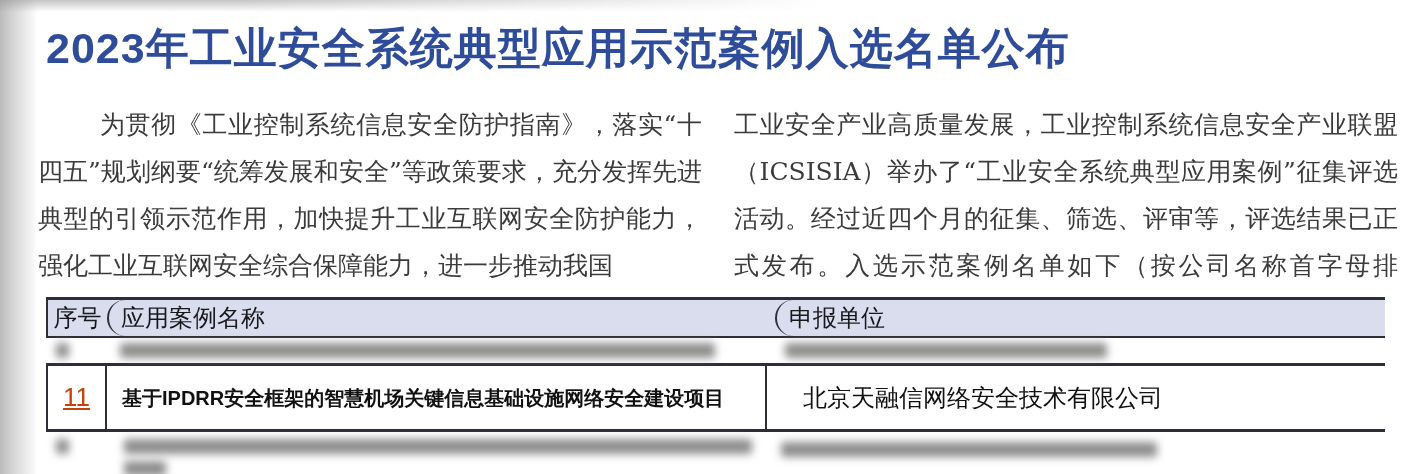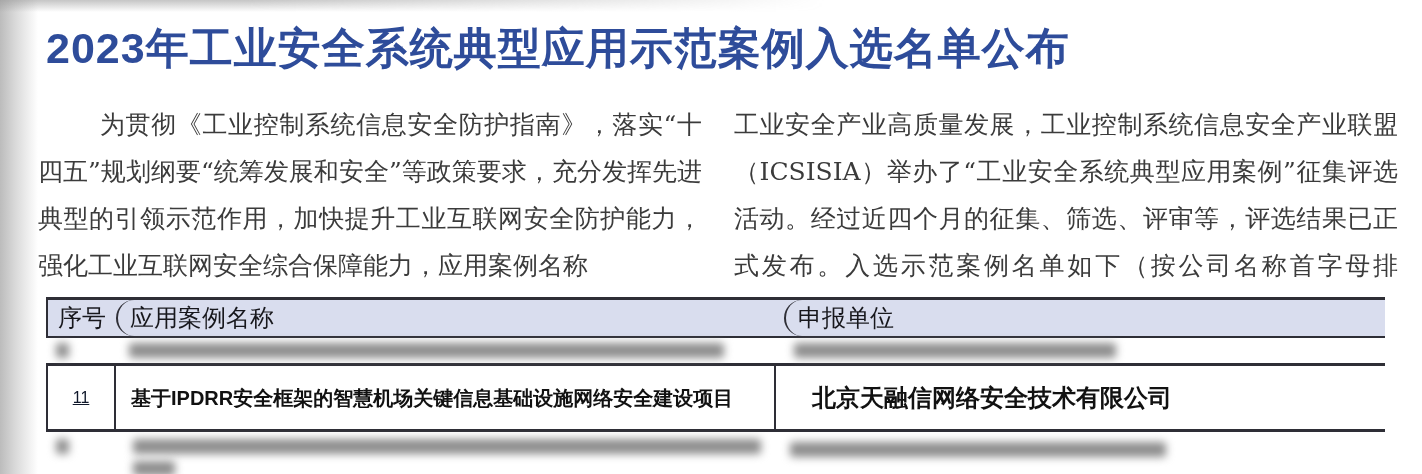--- a/index.html
+++ b/index.html
@@ -28,21 +28,21 @@
     display:flex;gap:32px;
   }
   .col{
     width:664px;font-family:"DejaVu Serif",serif;
     font-size:25px;line-height:47px;color:#3b3b3b;text-align:justify;
   }
   .col-left{text-indent:62px;}
   
   .tbl{position:absolute;left:46px;top:297px;width:1339px;font-family:"Liberation Sans",sans-serif;}
   .trow{display:flex;box-sizing:border-box;}
-  .c1{width:68px;box-sizing:border-box;flex:none;}
+  .c1{width:59px;box-sizing:border-box;flex:none;}
   .c2{width:660px;box-sizing:border-box;flex:none;}
   .c3{flex:1;box-sizing:border-box;margin-left:8px;}
   .thead{
     height:41px;background:#d9ddee;
     border-top:3px solid #2e2e36;border-bottom:2px solid #2e2e36;
     border-left:2px solid #2e2e36;
   }
   .thead .cell{
     font-size:24px;color:#17171c;line-height:36px;
   }
@@ -63,42 +63,42 @@
   .bb-b2b{width:42px;margin-left:19px;}
   .bb-b3{width:376px;margin-left:8px;margin-top:3px;}
   
   .row-hl{
     height:69px;background:#ffffff;
     border-top:3px solid #2e2e36;border-bottom:3px solid #2e2e36;
     border-left:2px solid #2e2e36;
   }
   .row-hl .c1{
     border-right:2px solid #2e2e36;display:flex;align-items:center;justify-content:center;
-    font-size:16px;color:#0f172a;text-decoration:underline;
+    font-size:26px;color:#c2410c;text-decoration:underline;
   }
   .row-hl .c2{
     border-right:2px solid #2e2e36;display:flex;align-items:center;
     padding:2px 8px 2px 15px;font-size:20px;font-weight:700;line-height:30px;color:#111111;
   }
   .row-hl .c3{
     display:flex;align-items:center;padding-left:28px;
-    font-size:24px;color:#111111;font-weight:bold;
+    font-size:24px;color:#111111;
   }
 </style>
 </head>
 <body>
 
 <div class="page">
   <div class="edge-left"></div>
   <div class="edge-top"></div>
 
   <h1 class="title">2023年工业安全系统典型应用示范案例入选名单公布</h1>
 
   <div class="columns">
-    <div class="col col-left">为贯彻《工业控制系统信息安全防护指南》，落实“十四五”规划纲要“统筹发展和安全”等政策要求，充分发挥先进典型的引领示范作用，加快提升工业互联网安全防护能力，强化工业互联网安全综合保障能力，应用案例名称</div>
+    <div class="col col-left">为贯彻《工业控制系统信息安全防护指南》，落实“十四五”规划纲要“统筹发展和安全”等政策要求，充分发挥先进典型的引领示范作用，加快提升工业互联网安全防护能力，强化工业互联网安全综合保障能力，进一步推动我国</div>
     <div class="col col-right">工业安全产业高质量发展，工业控制系统信息安全产业联盟（ICSISIA）举办了“工业安全系统典型应用案例”征集评选活动。经过近四个月的征集、筛选、评审等，评选结果已正式发布。入选示范案例名单如下（按公司名称首字母排序）：</div>
   </div>
 
   <div class="tbl">
 
     <div class="trow thead">
       <div class="cell c1">序号</div>
       <div class="cell c2">应用案例名称</div>
       <div class="cell c3">申报单位</div>
     </div>

